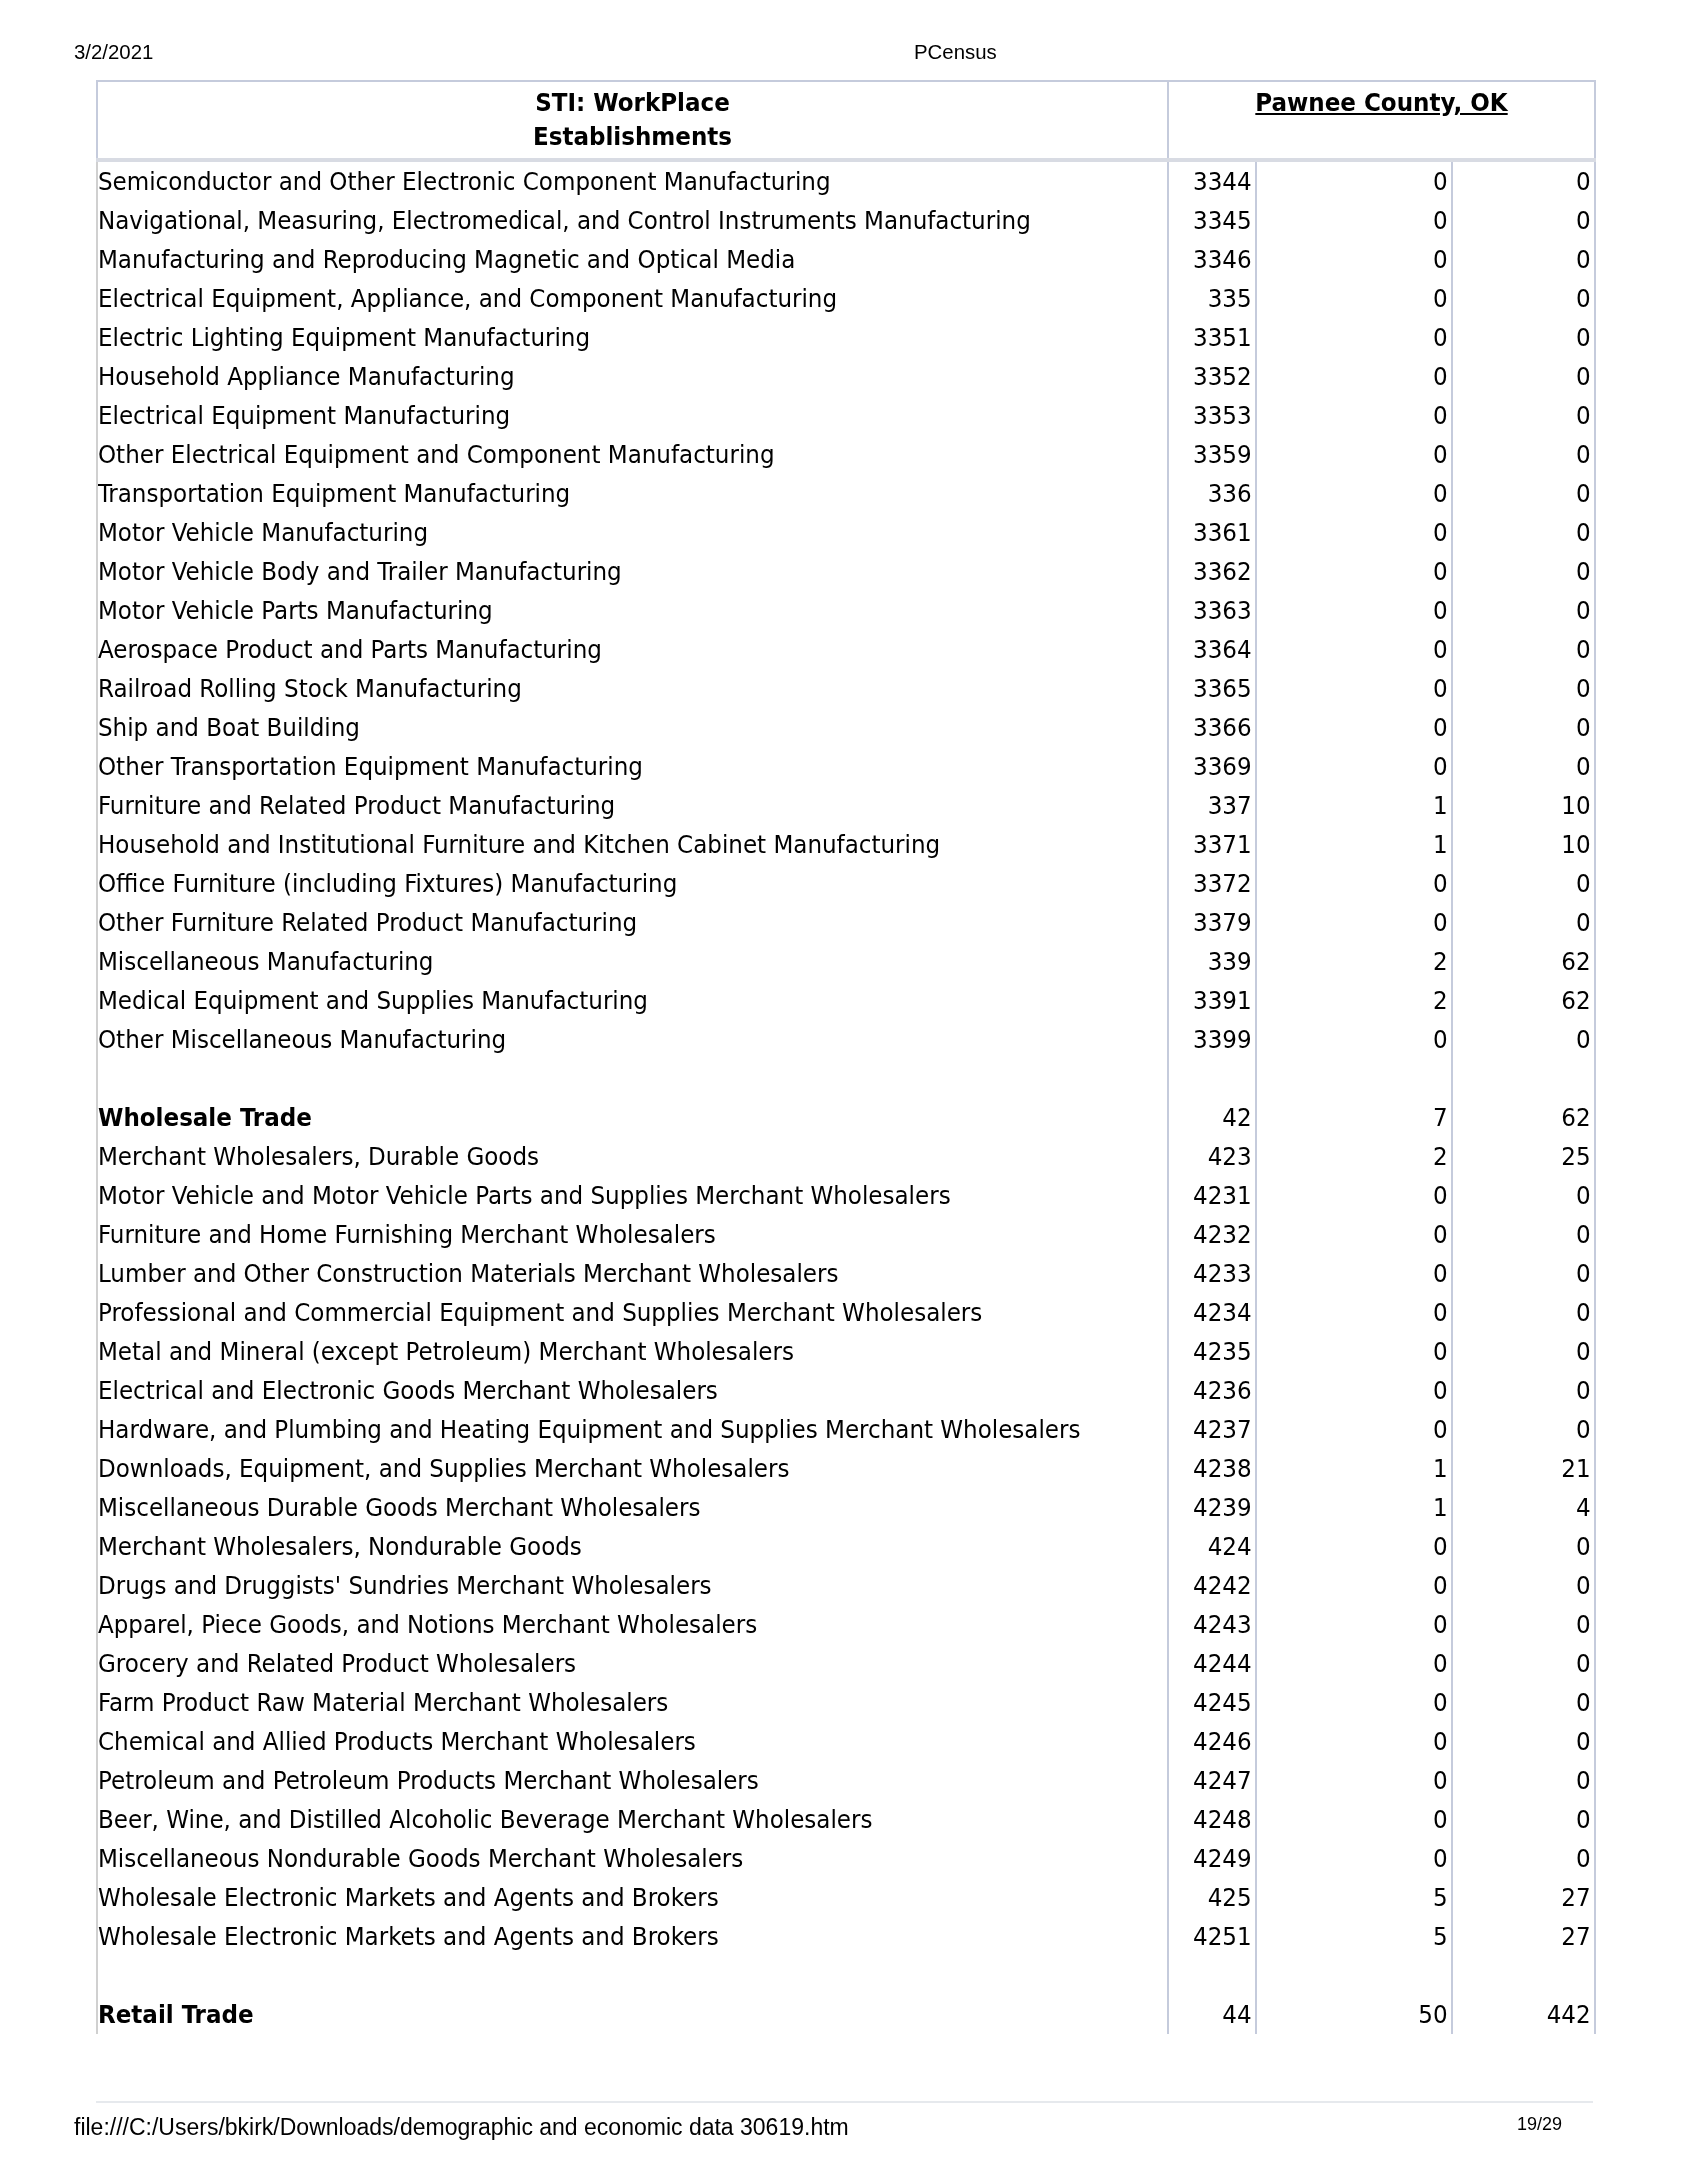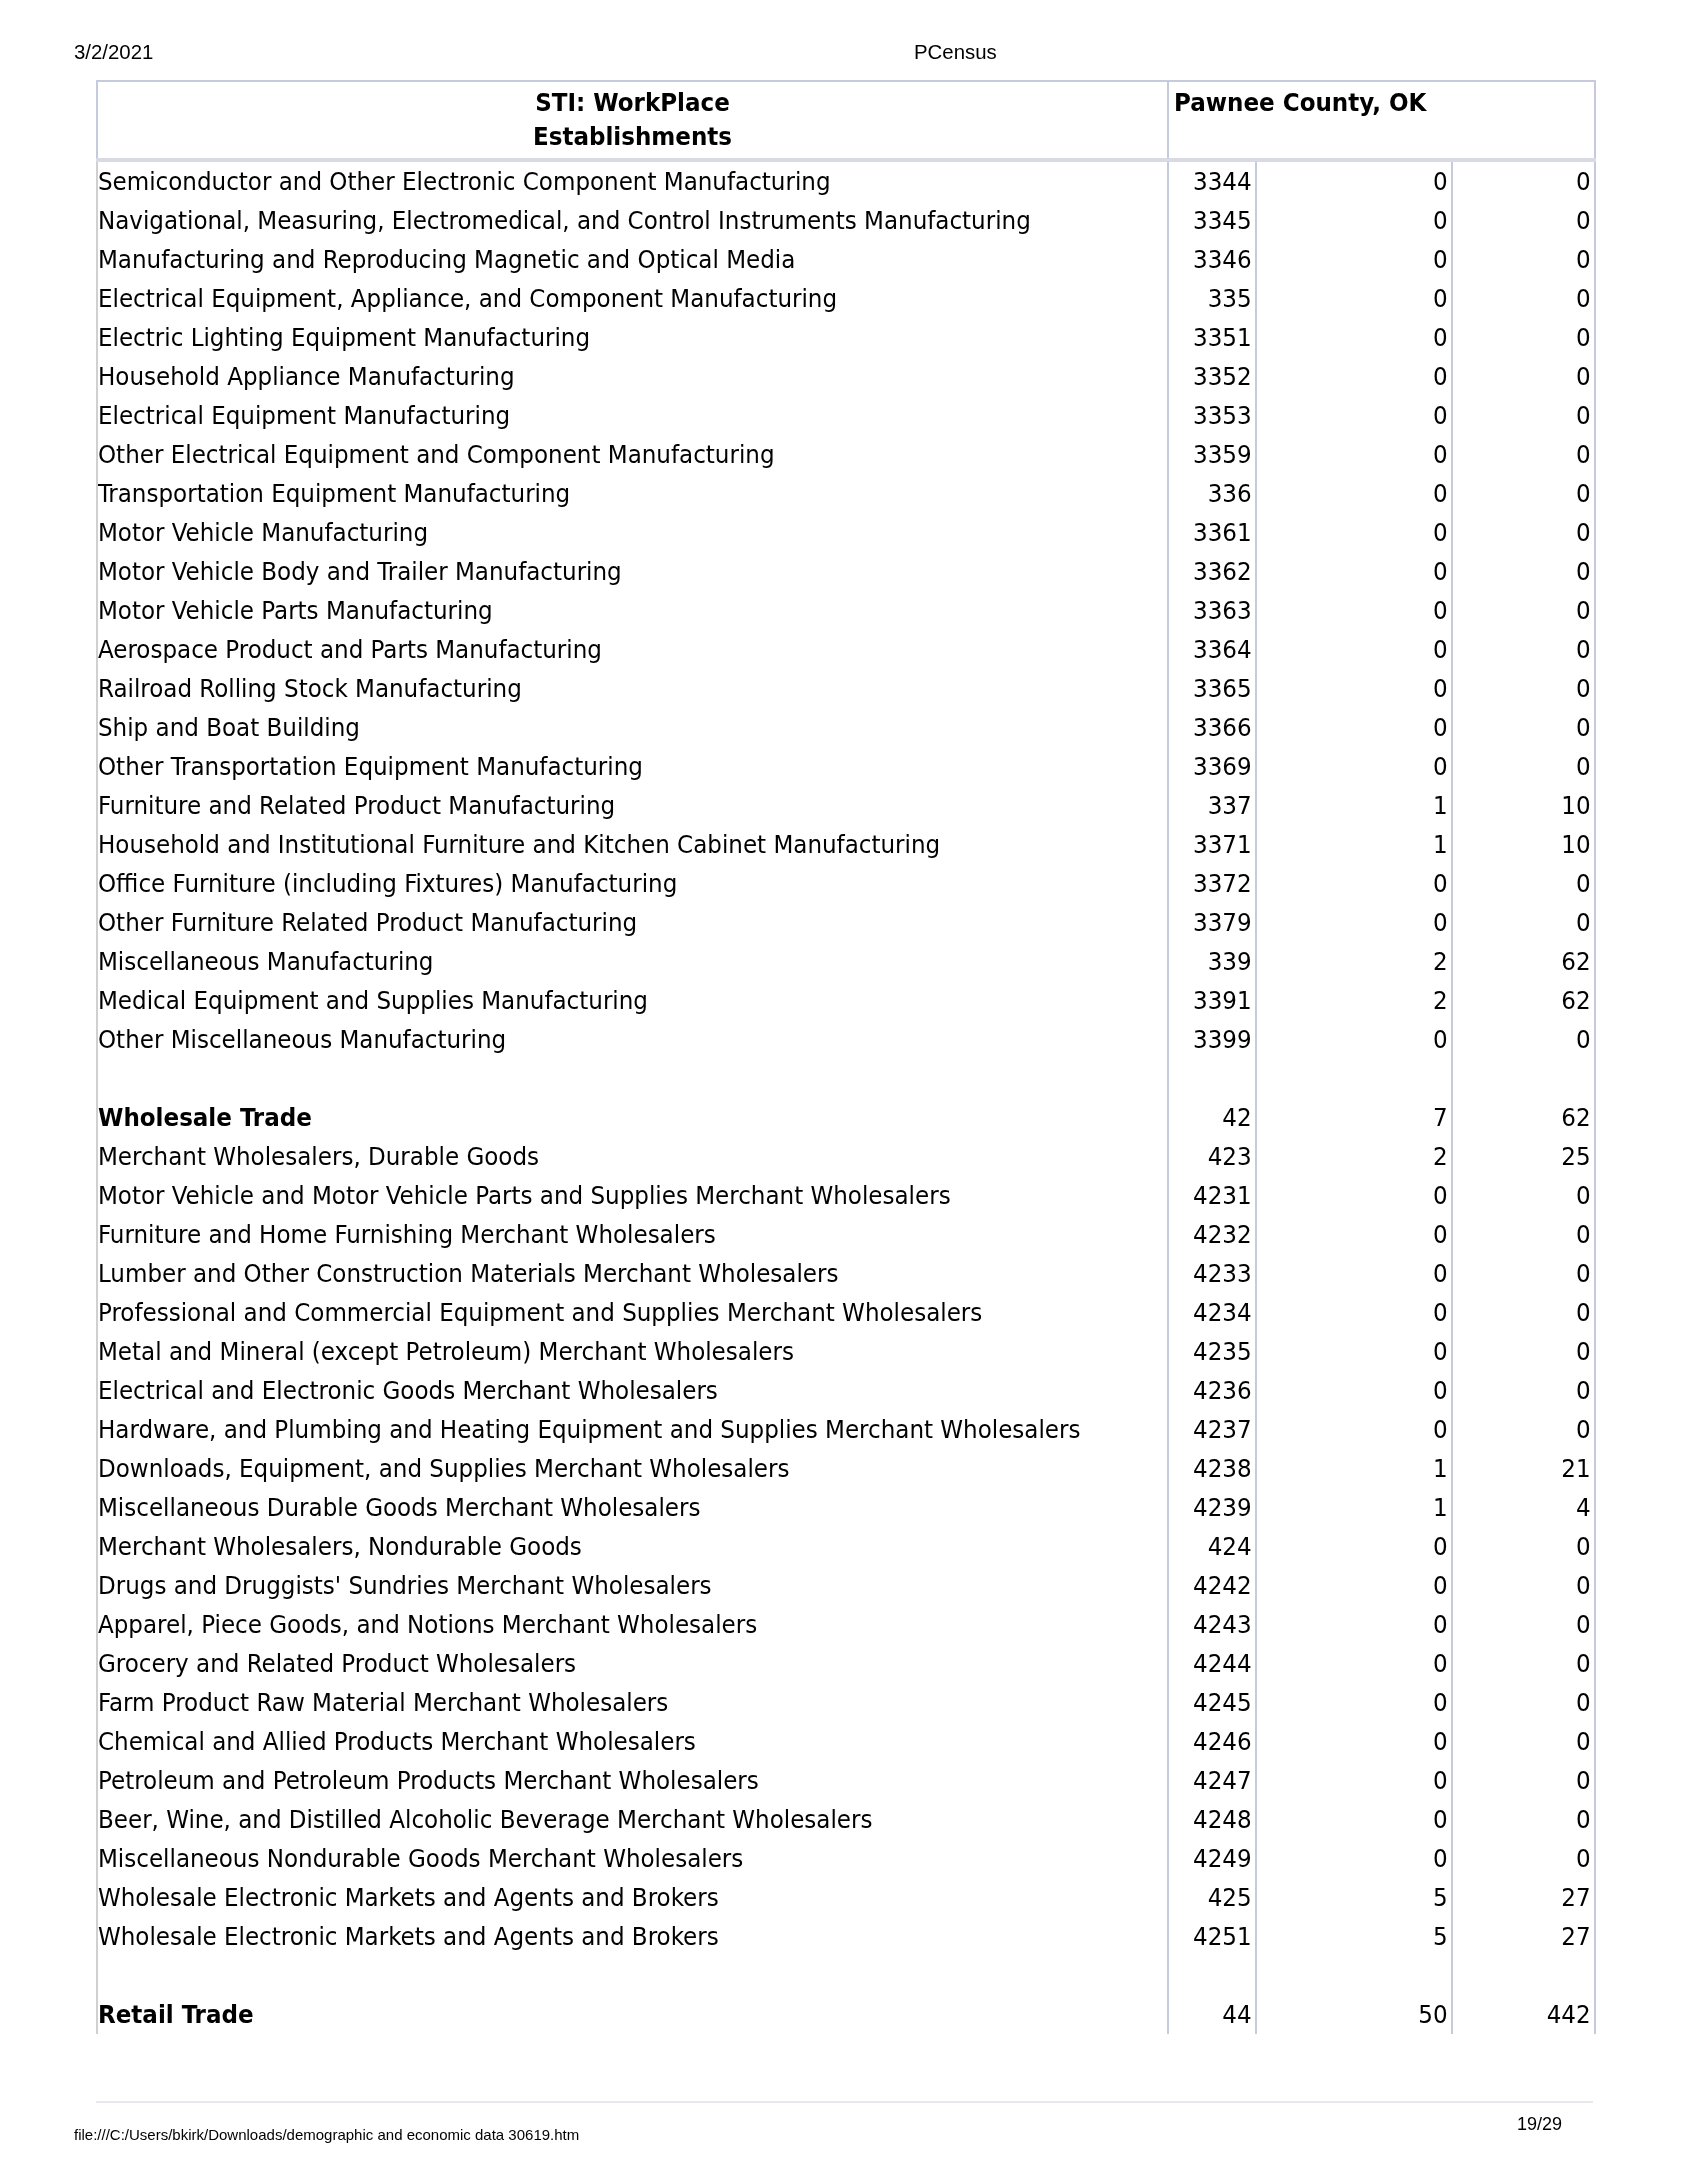--- a/index.html
+++ b/index.html
@@ -7,30 +7,30 @@
   .hdr-date { position: absolute; left: 74px; top: 41px; font-size: 20.4px; }
   .hdr-title { position: absolute; left: 882px; top: 41px; font-size: 20.4px; margin-left: 32px; }
   .tbl-wrap { position: absolute; left: 96px; top: 80px; width: 1497px; }
   table { border-collapse: collapse; width: 1497px; table-layout: fixed; font-family: "DejaVu Sans Condensed", "DejaVu Sans", sans-serif; }
   col.c-name { width: 1071px; }
   col.c-code { width: 88px; }
   col.c-v1 { width: 196px; }
   col.c-v2 { width: 143px; }
   thead th { border: 2.6px solid #c5cbdc; font-weight: bold; font-size: 25.6px; vertical-align: top; padding: 3.4px 5.1px 5.1px; line-height: 34px; height: 66px; }
   thead th.h-name { text-align: center; }
-  thead th.h-geo { text-align: left; }
+  thead th.h-geo { text-align: center; text-decoration: underline; }
   tbody td { font-size: 25.6px; line-height: 39px; height: 39px; padding: 0 3.4px; white-space: nowrap; overflow: hidden; }
   tbody td.name { border-left: 2.6px solid #d0d0d0; text-align: left; padding-left: 0; }
   tbody td.num { text-align: right; border-left: 2.6px solid #c5cbdc; }
   tbody td.last { border-right: 2.6px solid #c5cbdc; }
   tbody tr.bold td.name { font-weight: bold; }
   tbody tr.blank td { height: 39px; }
   .top-line { border-top: 4.3px solid #d8dbe3; }
   .bottom-rule { position: absolute; left: 96px; top: 2101px; width: 1497px; height: 1.7px; background: #e6e9ed; }
-  .ftr-url { position: absolute; left: 74px; top: 2114px; font-size: 15px; margin-top: 12px; }
+  .ftr-url { position: absolute; left: 74px; top: 2114px; font-size: 23px; }
   .ftr-page { position: absolute; left: 1517px; top: 2114px; font-size: 18px; }
 </style>
 </head>
 <body>
 
 <div class="hdr-date">3/2/2021</div>
 <div class="hdr-title">PCensus</div>
 
 <div class="tbl-wrap">
   <table>

